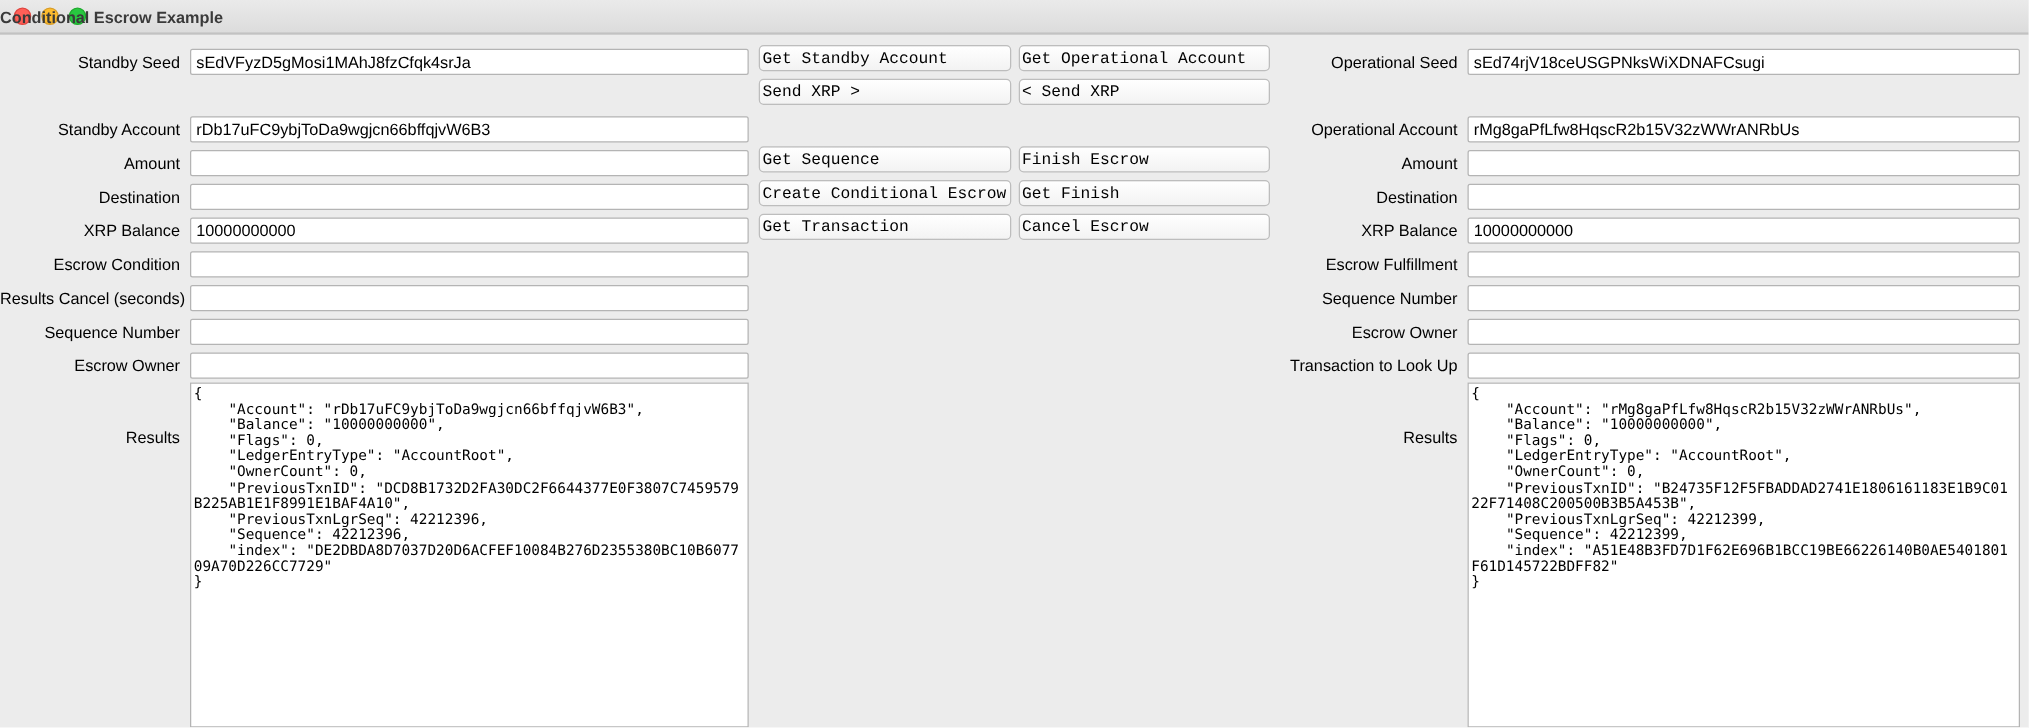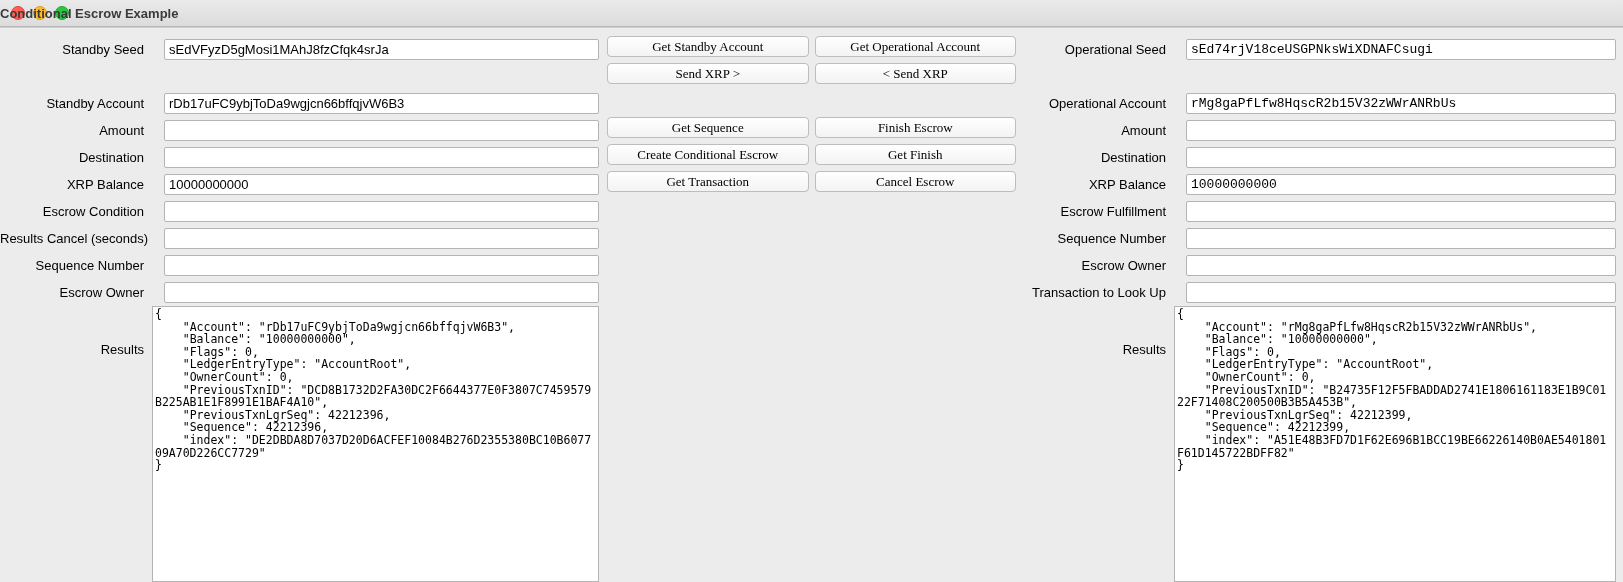--- a/index.html
+++ b/index.html
@@ -104,36 +104,34 @@
     box-sizing: border-box;
     background: #ffffff;
     border: 1px solid #b4b4b4;
     border-radius: 2px;
     font-family: "Liberation Sans", sans-serif;
     font-size: 13px;
     color: #000;
     padding: 0 4px;
     margin-right: 2px;
     outline: none;
-    margin-left: 12px;
-  }
-  .col-right .fld { margin-right: 7px; font-family: Liberation Mono, monospace; }
+  }
+  .col-right .fld { margin-right: 7px; }
   
   .btnrow {
     display: flex;
     gap: 6px;
     padding: 0 6px 6px 6px;
     justify-content: center;
   }
   .btn {
     flex: 1;
     height: 21px;
     line-height: 19px;
-    text-align: center;
-    font-family: Liberation Serif, serif;
+    font-family: Liberation Mono, monospace;
     font-size: 13px;
     color: #000;
     background: linear-gradient(#ffffff, #f3f3f3);
     border: 1px solid #bdbdbd;
     border-radius: 4px;
     box-sizing: border-box;
     cursor: default;
     white-space: nowrap;
     overflow: hidden;
     padding: 0 2px;

